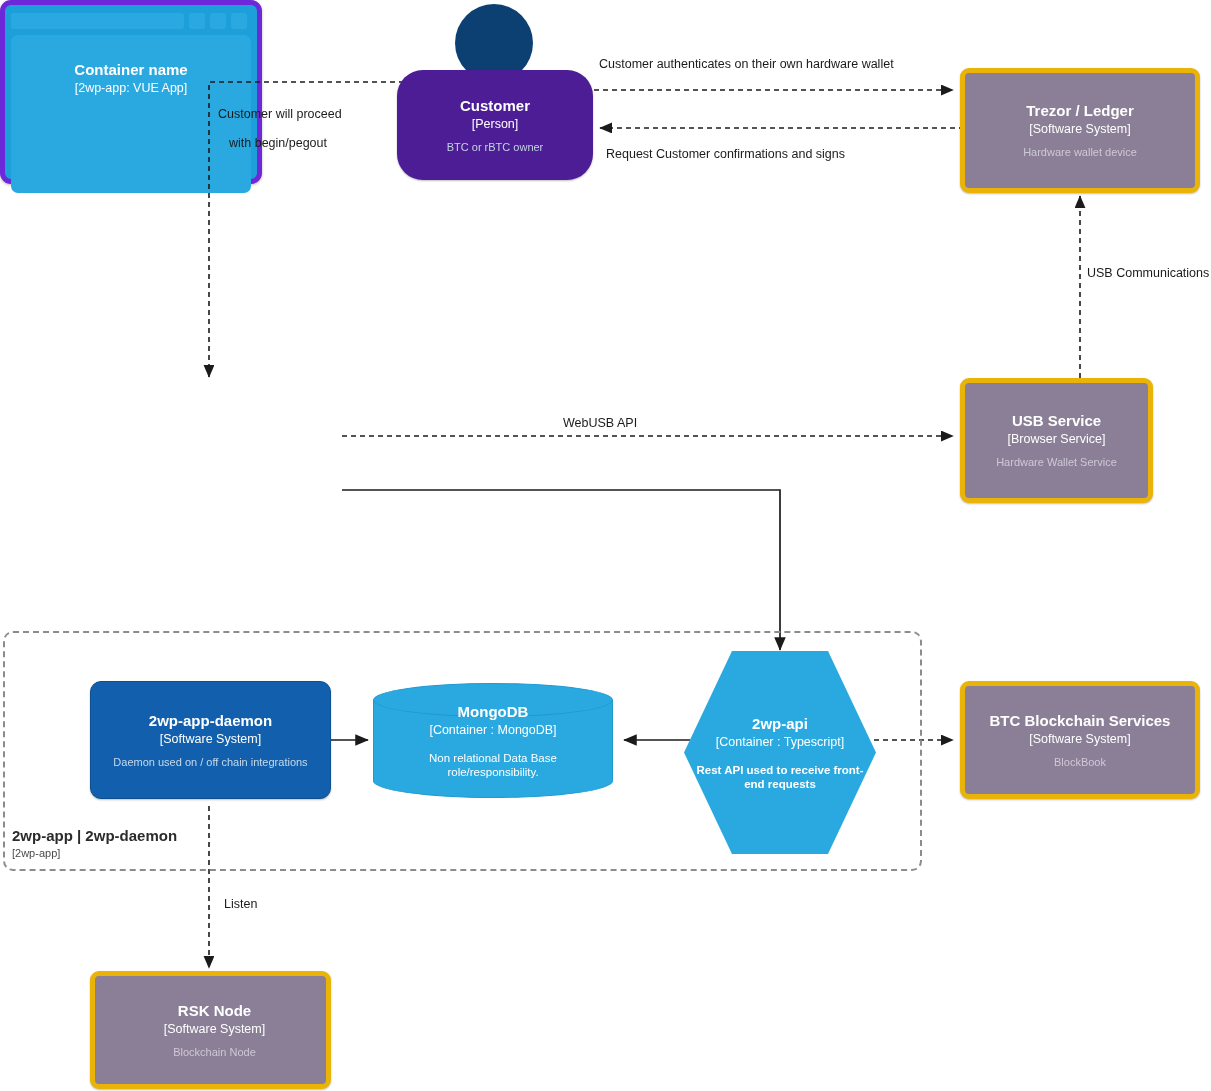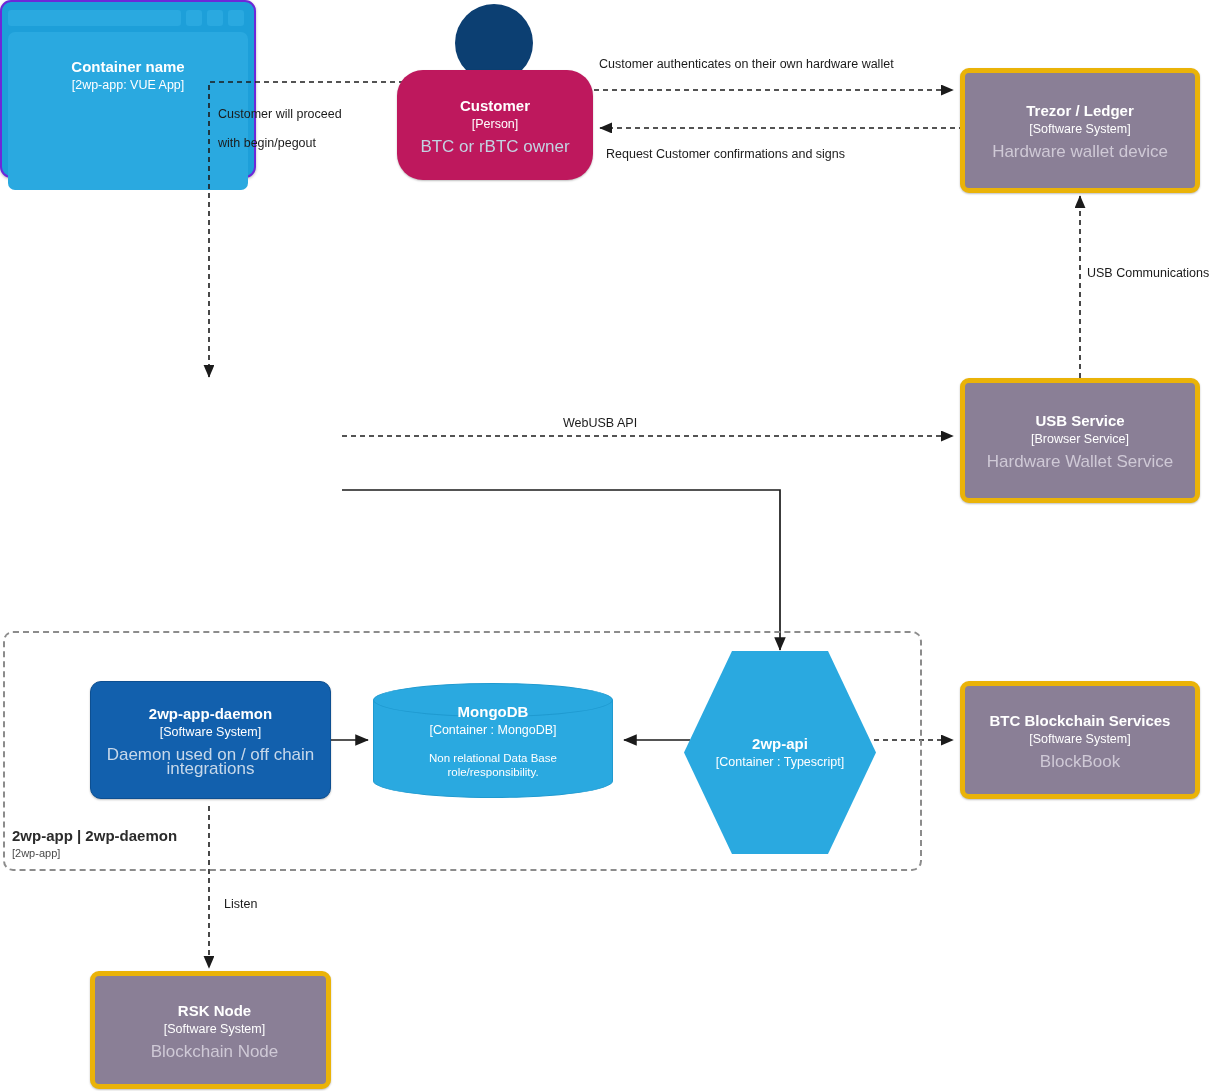--- a/index.html
+++ b/index.html
@@ -5,39 +5,39 @@
 <style>
   html,body{margin:0;padding:0;background:#ffffff;}
   body{font-family:"Liberation Sans","DejaVu Sans",sans-serif;}
   #canvas{position:relative;width:1211px;height:1091px;overflow:hidden;background:#ffffff;}
   #edges{position:absolute;left:0;top:0;width:1211px;height:1091px;}
 
   .node{position:absolute;box-sizing:border-box;display:flex;flex-direction:column;
         align-items:center;justify-content:center;text-align:center;}
   .n-title{font-weight:bold;font-size:15px;line-height:18px;color:#ffffff;}
   .n-tech{font-size:12.5px;line-height:16px;color:#ffffff;margin-top:1px;}
-  .n-desc{font-size:17px;line-height:14px;color:#d6d3dc;margin-top:8px;padding:0 12px;}
+  .n-desc{font-size:11px;line-height:14px;color:#d6d3dc;margin-top:8px;padding:0 12px;}
 
   
   .sys{background:#8a7f96;border:5px solid #eab308;border-radius:9px;
        box-shadow:0 1px 2px rgba(0,0,0,.25);}
   .sys .n-desc{color:#cfc9d6;}
 
   
-  .person-body{background:#be185d;border-radius:26px;box-shadow:0 1px 2px rgba(0,0,0,.25);}
+  .person-body{background:#4c1d95;border-radius:26px;box-shadow:0 1px 2px rgba(0,0,0,.25);}
   .person-head{position:absolute;background:#0c3f72;border-radius:50%;}
   .person-body .n-desc{color:#c3d3e2;}
 
   
   .sys-blue{background:#1260ad;border:1px solid #0d4f91;border-radius:11px;
             box-shadow:0 1px 2px rgba(0,0,0,.25);}
   .sys-blue .n-desc{color:#c7d8ea;}
 
   
-  .browser{background:#1d9fd9;border:2px solid #6d28d9;border-radius:11px;
+  .browser{background:#1d9fd9;border:5px solid #6d28d9;border-radius:11px;
            box-shadow:0 1px 3px rgba(0,0,0,.28);padding:6px;display:block;}
   .browser-bar{height:20px;display:flex;align-items:center;gap:5px;padding:0 4px 0 0;}
   .browser-url{flex:1 1 auto;height:16px;background:#2aa9e0;border-radius:3px;}
   .browser-dot{width:16px;height:16px;border-radius:3px;background:#2aa9e0;flex:0 0 auto;}
   .browser-body{margin-top:4px;height:calc(100% - 30px);background:#2aa9e0;border-radius:7px;
                 display:flex;flex-direction:column;align-items:center;justify-content:flex-start;
                 text-align:center;padding-top:26px;}
   .browser-body .n-desc{color:#ffffff;font-weight:bold;font-size:11.5px;line-height:15px;margin-top:18px;}
 
   
@@ -99,21 +99,21 @@
     <path d="M 690,740 L 624,740" fill="none" stroke="#1b1b1b" stroke-width="1.7" marker-end="url(#arrow)"></path>
 
     <path d="M 874,740 L 953,740" fill="none" stroke="#1b1b1b" stroke-width="1.6" stroke-dasharray="5,4" marker-end="url(#arrow)"></path>
 
     <path d="M 209,806 L 209,968" fill="none" stroke="#1b1b1b" stroke-width="1.6" stroke-dasharray="5,4" marker-end="url(#arrow)"></path>
   </svg>
 
   <div class="elabel" style="left:599px;top:56px;">Customer authenticates on their own hardware wallet</div>
   <div class="elabel" style="left:606px;top:146px;">Request Customer confirmations and signs</div>
   <div class="elabel" style="left:218px;top:106px;">Customer will proceed</div>
-  <div class="elabel" style="left:218px;top:135px;">with begin/pegout</div>
+  <div class="elabel" style="left:229px;top:135px;">with begin/pegout</div>
   <div class="elabel" style="left:563px;top:415px;">WebUSB API</div>
   <div class="elabel" style="left:1087px;top:265px;">USB Communications</div>
   <div class="elabel" style="left:224px;top:896px;">Listen</div>
 
   <div class="boundary" style="left:3px;top:631px;width:919px;height:240px;"></div>
   <div class="boundary-label" style="left:12px;top:826px;width:260px;">
     <div class="bl-name">2wp-app | 2wp-daemon</div>
     <div class="bl-tech">[2wp-app]</div>
   </div>
 
@@ -123,21 +123,21 @@
     <div class="n-tech">[Person]</div>
     <div class="n-desc">BTC or rBTC owner</div>
   </div>
 
   <div class="node sys" style="left:960px;top:68px;width:240px;height:125px;">
     <div class="n-title">Trezor / Ledger</div>
     <div class="n-tech">[Software System]</div>
     <div class="n-desc">Hardware wallet device</div>
   </div>
 
-  <div class="node sys" style="left:960px;top:378px;width:240px;height:125px;">
+  <div class="node sys" style="left:960px;top:378px;width:193px;height:125px;">
     <div class="n-title">USB Service</div>
     <div class="n-tech">[Browser Service]</div>
     <div class="n-desc">Hardware Wallet Service</div>
   </div>
 
   <div class="browser" style="left:100px;top:379px;width:240px;height:162px;">
     <div class="browser-bar">
       <div class="browser-url"></div>
       <div class="browser-dot"></div>
       <div class="browser-dot"></div>
@@ -164,20 +164,21 @@
       <div class="n-tech">[Container : MongoDB]</div>
       <div class="n-desc">Non relational Data Base role/responsibility.</div>
     </div>
   </div>
 
   <div class="hexwrap" style="left:684px;top:651px;width:192px;height:203px;">
     <div class="hex"></div>
     <div class="hex-text">
       <div class="n-title">2wp-api</div>
       <div class="n-tech">[Container : Typescript]</div>
+      <div class="n-desc">Rest API used to receive front-end requests</div>
     </div>
   </div>
 
   <div class="node sys" style="left:960px;top:681px;width:240px;height:118px;">
     <div class="n-title">BTC Blockchain Services</div>
     <div class="n-tech">[Software System]</div>
     <div class="n-desc">BlockBook</div>
   </div>
 
   <div class="node sys" style="left:90px;top:971px;width:241px;height:118px;padding-left:8px;">

